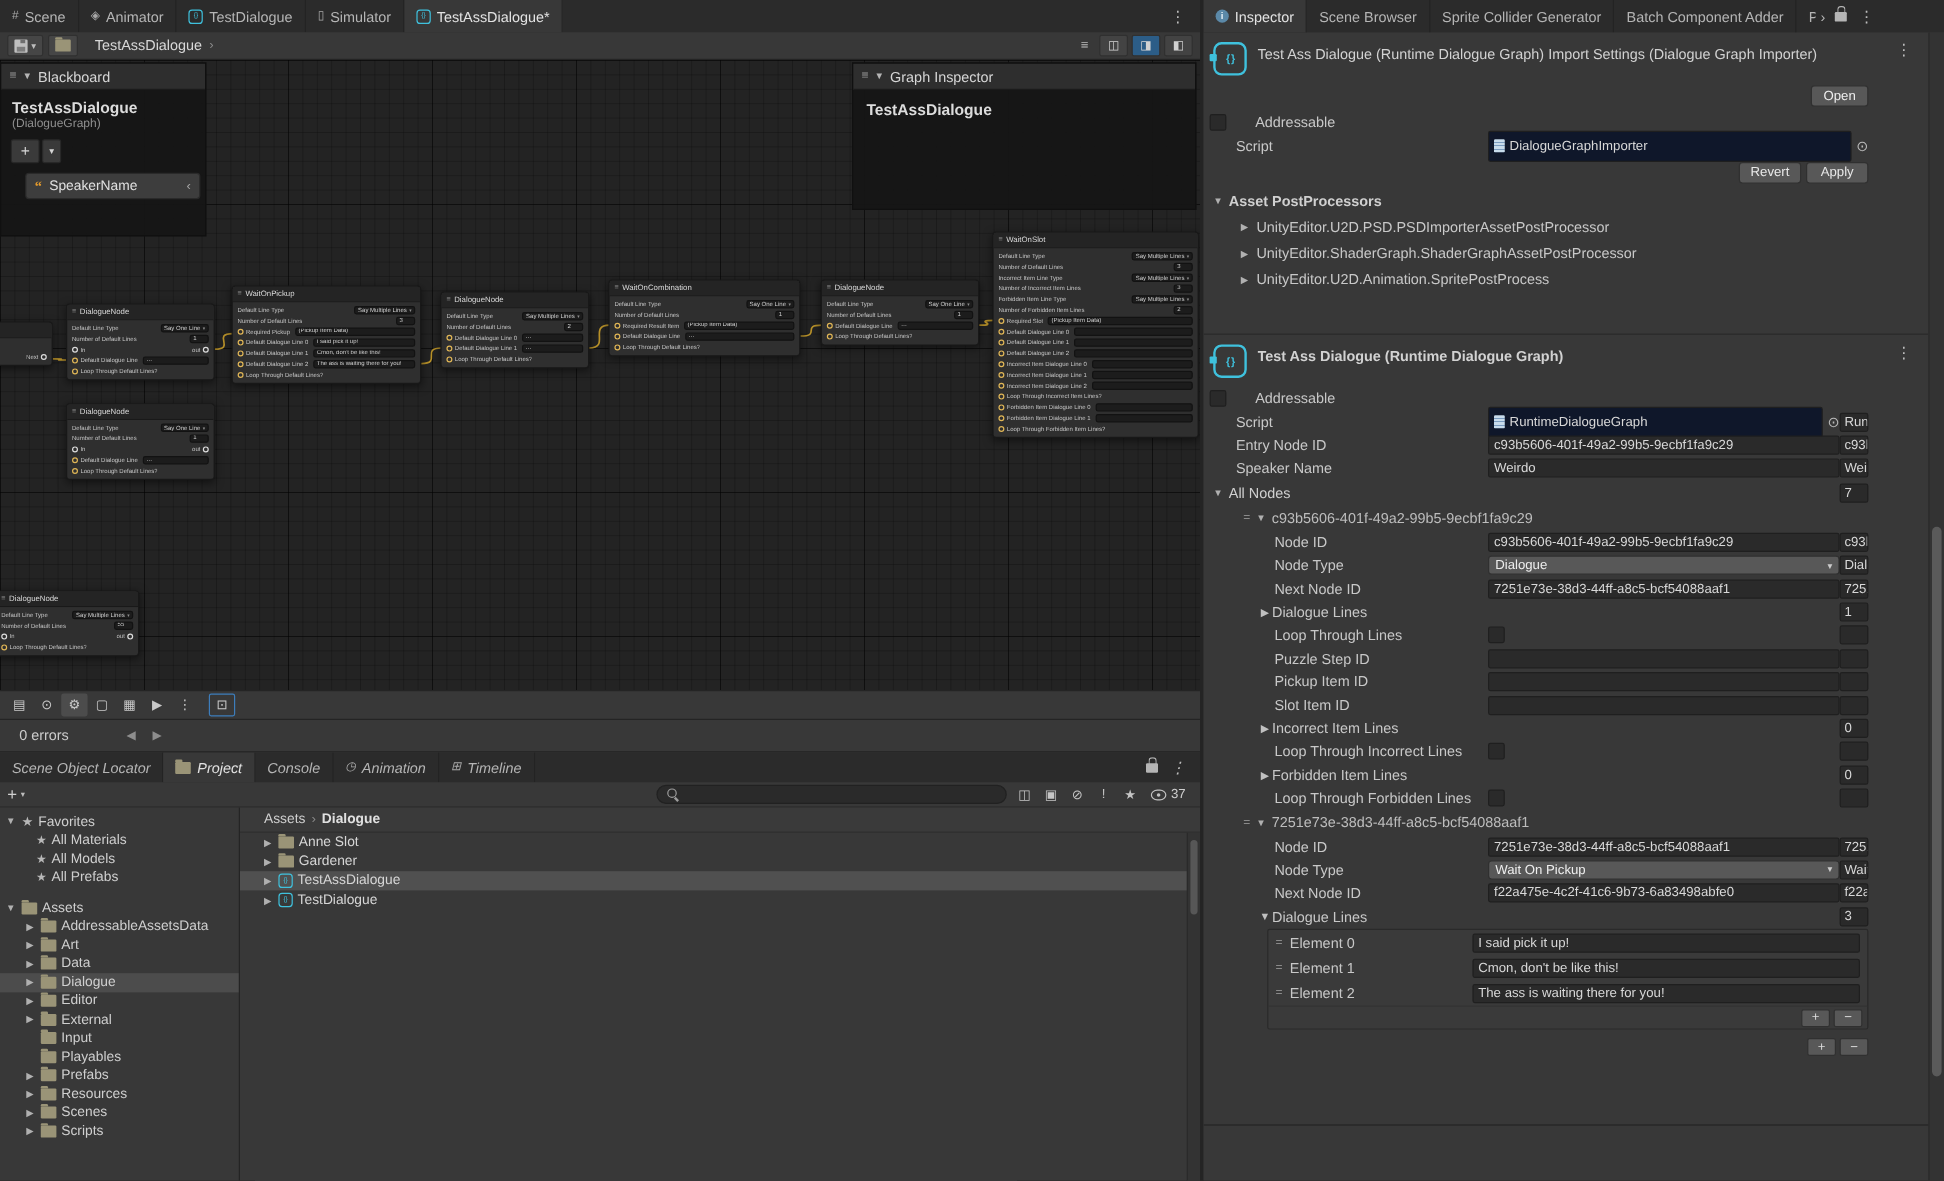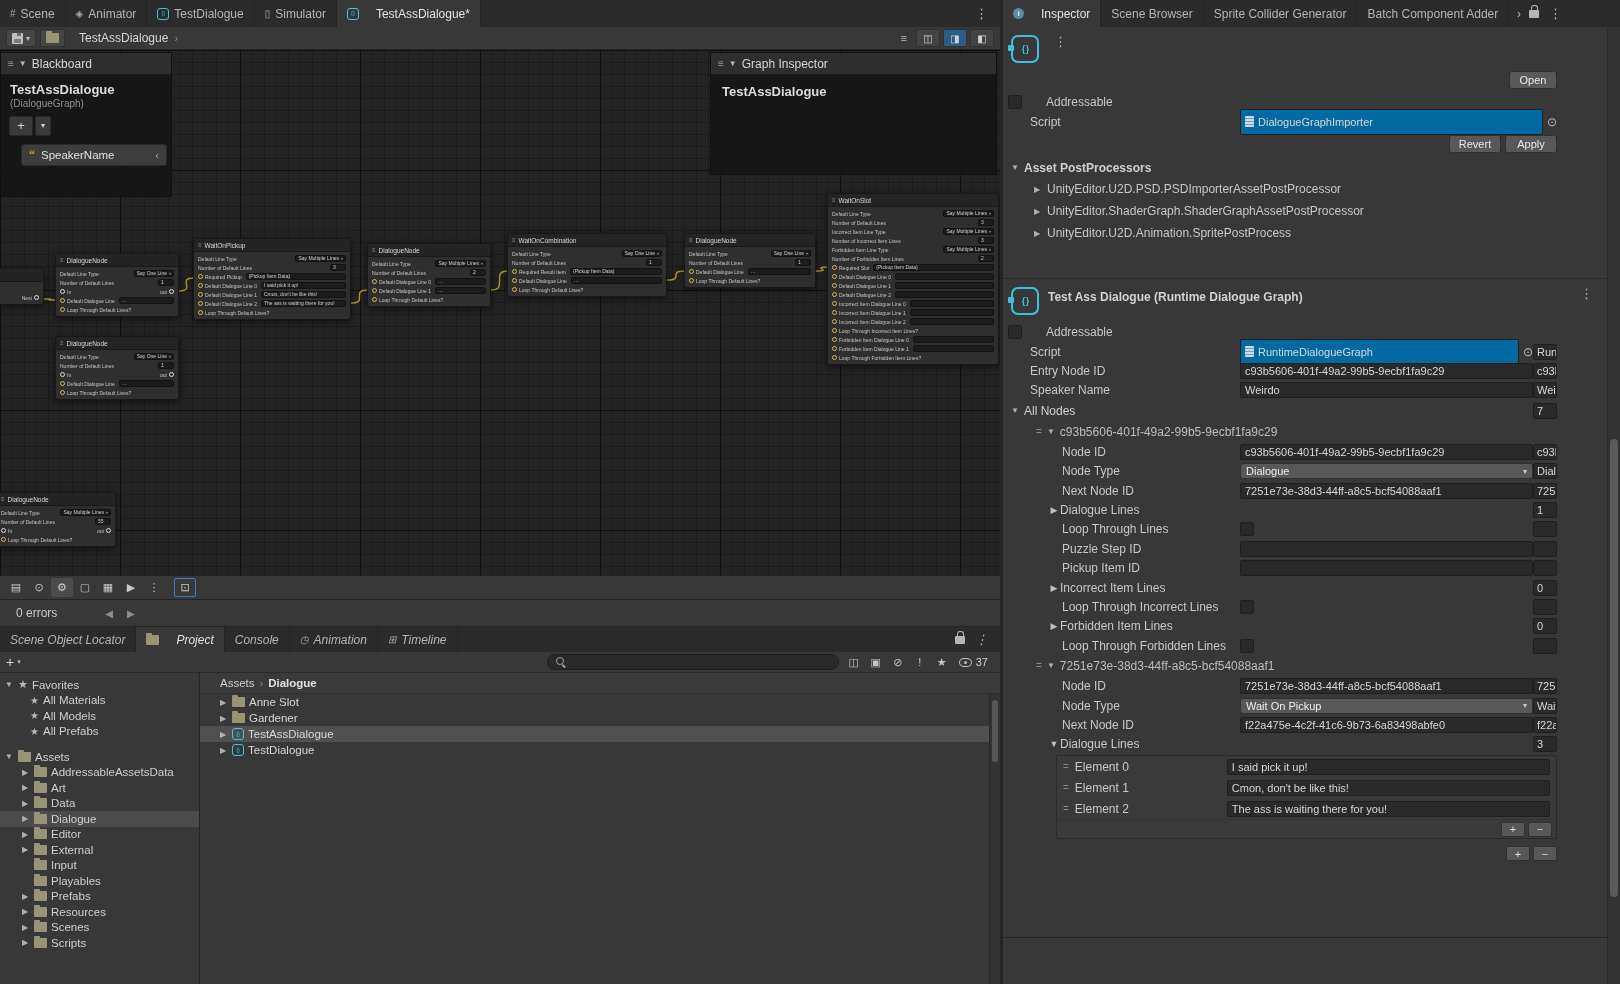--- a/index.html
+++ b/index.html
@@ -14,21 +14,21 @@
   .tri { font-size:8px; color:#b0b0b0; width:10px; text-align:center; flex:none; }
 
   
   .left { position:absolute; left:0; top:0; width:1000px; height:984px; overflow:hidden; }
   .vdivider { position:absolute; left:1000px; top:0; width:3px; height:984px; background:#242424; }
 
   
   .tabbar { position:absolute; left:0; right:0; display:flex; align-items:stretch; background:#2b2b2b; overflow:hidden; }
   .tabbar .tabs { display:flex; align-items:stretch; overflow:hidden; }
   .tab { display:inline-flex; align-items:center; padding:0 10px; color:#b5b5b5; border-right:1px solid #232323; white-space:nowrap; }
-  .tab.active { background:#383838; color:#e2e2e2;gap:12px; }
+  .tab.active { background:#383838; color:#e2e2e2; }
   .tabicon { display:inline-block; font-size:10px; color:#a8a8a8; margin-right:5px; line-height:1; }
   .tabicon:empty { display:none; margin:0; }
   .tabicon.folder-icon:empty { display:inline-block; margin-right:5px; }
   .tabicon.dialogue-graph-icon:empty { display:inline-block; width:12px; height:12px; border:1px solid #3fc1dd; border-radius:3px; position:relative; margin-right:5px; }
   .tabicon.dialogue-graph-icon:empty::after { content:"{}"; position:absolute; inset:0; display:flex; align-items:center; justify-content:center; font-size:5.5px; color:#3fc1dd; }
   .tabicon.info-circle-icon:empty { display:inline-block; width:11px; height:11px; border-radius:50%; background:#5b89a8; position:relative; margin-right:5px; }
   .tabicon.info-circle-icon:empty::after { content:"i"; position:absolute; inset:0; display:flex; align-items:center; justify-content:center; color:#e8f2f8; font-size:8px; font-weight:bold; }
 
   .main-tabbar { top:0; height:27px; }
   .bottom-tabbar { top:627px; height:25px;font-style:italic; }
@@ -157,21 +157,21 @@
   .dg-icon i { position:absolute; inset:1px; border:2px solid #3fc1dd; border-radius:7px; font-style:normal; color:#3fc1dd; font-size:9px; font-weight:bold; display:flex; align-items:center; justify-content:center; letter-spacing:-1px; }
   .dg-icon::before { content:""; position:absolute; left:-2px; top:11px; width:6px; height:6px; background:#3fc1dd; border-radius:1px; }
   .ih-title { flex:1; min-width:0; white-space:nowrap; overflow:hidden; color:#d2d2d2; padding-top:4px; }
   .ih-title.bold { font-weight:bold; }
   .open-row { display:flex; justify-content:flex-end; padding:2px 50px 2px 0; height:22px; }
   .open-btn { width:48px; height:18px; background:#585858; border:1px solid #303030; border-radius:3px; color:#eeeeee; font-size:11px; }
   .addr-row { display:flex; align-items:center; height:21px; padding-left:5px; gap:24px; color:#c8c8c8; }
   .insprow { display:flex; align-items:center; height:19px; padding:0 50px 0 27px; }
   .plabel { width:210px; flex:none; overflow:hidden; white-space:nowrap; color:#c8c8c8; }
   .pfield { flex:1; min-width:0; height:16px; line-height:14px; background:#2a2a2a; border:1px solid #1f1f1f; border-radius:2px; padding:0 4px; font-size:11px; color:#d8d8d8; overflow:hidden; white-space:nowrap; }
-  .pscript { flex:1; min-width:0; height:16px; background:#0369a1; border:1px solid #1f1f1f; border-radius:2px; display:none; align-items:center; padding:12px 4px; font-size:11px; color:#d8d8d8; overflow:hidden; white-space:nowrap; }
+  .pscript { flex:1; min-width:0; height:16px; background:#0f172a; border:1px solid #1f1f1f; border-radius:2px; display:none; align-items:center; padding:12px 4px; font-size:11px; color:#d8d8d8; overflow:hidden; white-space:nowrap; }
   .pscript.shown { display:flex; }
   .script-icon { width:9px; height:11px; background:#c8dcec; border-radius:1px; display:inline-block; margin-right:4px; flex:none;
     background-image:repeating-linear-gradient(#c8dcec 0 2px, #7a9cc0 2px 3px); }
   .target-icon { display:none; margin-left:4px; color:#b9b9b9; font-size:12px; line-height:1; }
   .target-icon.shown { display:inline-block; }
   .btn-row { display:flex; justify-content:flex-end; gap:4px; padding:4px 50px 4px 0; height:26px; }
   .ubtn { min-width:52px; height:18px; background:#585858; border:1px solid #303030; border-radius:3px; color:#e8e8e8; font-size:11px; }
   .fold-row { display:flex; align-items:center; height:21px; padding-left:7px; gap:4px; color:#d0d0d0; }
   .fold-row.bold { font-weight:bold; }
   .fold-row.allnodes { padding-right:50px; }
@@ -937,20 +937,21 @@
         <span class="kebab">⋮</span>
       </div>
     </div>
 
     <div class="insp-content">
 
       <div class="insp-header">
         <span class="dg-icon">
             <i>{ }</i>
           </span>
+        <div class="ih-title">Test Ass Dialogue (Runtime Dialogue Graph) Import Settings (Dialogue Graph Importer)</div>
         <span class="kebab">⋮</span>
       </div>
       <div class="open-row">
         <button class="open-btn">Open</button>
       </div>
 
       <div class="addr-row">
         <span class="pcheck shown"></span>
         <span>Addressable</span>
       </div>
@@ -1103,20 +1104,27 @@
           </div>
 
           <div class="prow text">
 
             <span class="plabel">Pickup Item ID</span>
             <span class="pfield"></span>
 
             <span class="pbadge"></span>
           </div>
 
+          <div class="prow text">
+
+            <span class="plabel">Slot Item ID</span>
+            <span class="pfield"></span>
+
+            <span class="pbadge"></span>
+          </div>
 
 
           <div class="prow fold">
             <span class="tri"></span>
             <span class="plabel">Incorrect Item Lines</span>
 
             <span class="pbadge">0</span>
           </div>
 
           <div class="prow check">

